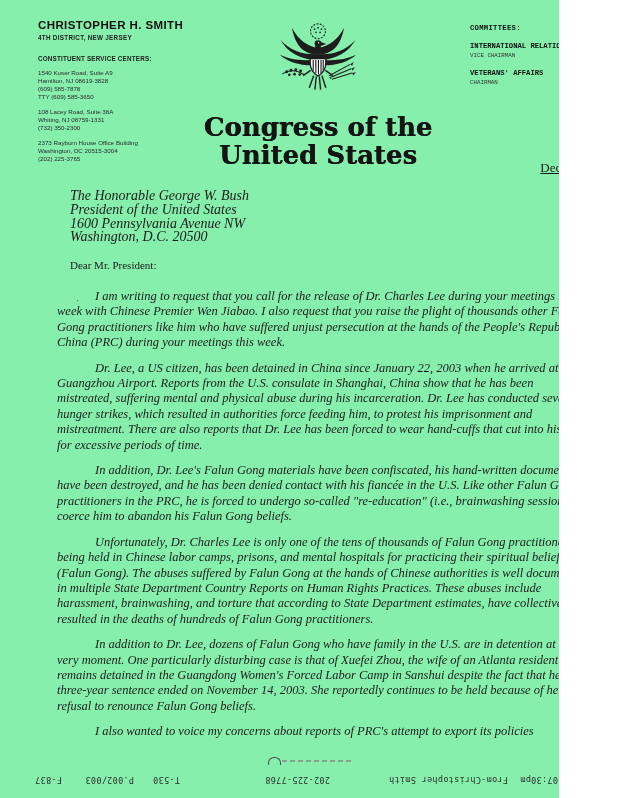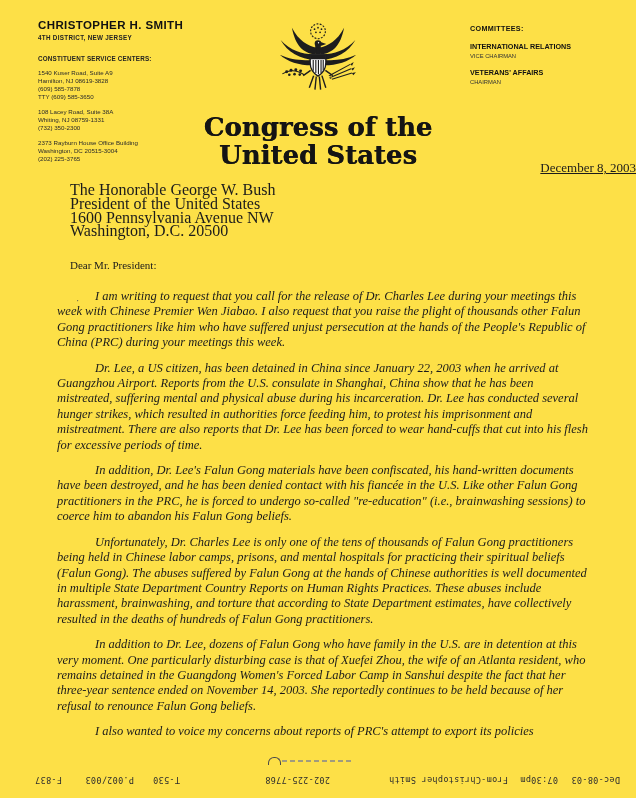--- a/index.html
+++ b/index.html
@@ -1,42 +1,42 @@
 <!DOCTYPE html>
 <html><head>
 <meta charset="utf-8">
 <style>
   html,body{margin:0;padding:0;background:#ffffff;}
   .page{
-    position:relative;width:636px;height:798px;background:#fde047;
+    position:relative;width:559px;height:798px;background:#86efac;
     overflow:hidden;color:#1b1b1b;
   }
   
   .lh-left{position:absolute;left:38px;top:19px;width:160px;font-family:"Liberation Sans",sans-serif;}
   .member-name{font-size:11.5px;font-weight:bold;letter-spacing:.4px;color:#111;}
   .member-district{font-size:6.3px;font-weight:bold;letter-spacing:.3px;margin-top:3px;color:#222;}
   .csc-title{font-size:6.3px;font-weight:bold;letter-spacing:.2px;margin-top:14px;color:#222;}
   .office{margin-top:7px;}
   .office div{font-size:6.2px;line-height:8px;color:#2a2a2a;}
-  .lh-right{position:absolute;left:470px;top:24px;width:158px;font-family:Liberation Sans, sans-serif;}
+  .lh-right{position:absolute;left:470px;top:24px;width:158px;font-family:Liberation Mono, monospace;}
   .committees-title{font-size:7.2px;font-weight:bold;letter-spacing:.3px;color:#111;}
   .committee{margin-top:10px;}
   .committee .cname{font-size:7.2px;font-weight:bold;line-height:8.5px;color:#111;}
   .committee .crole{font-size:5.8px;margin-top:1.5px;color:#333;}
   .lh-center{position:absolute;left:160px;top:20px;width:316px;text-align:center;}
   .seal{display:block;margin:0 auto;}
   .org-line1{font-family:"DejaVu Serif",serif;font-weight:bold;font-size:26px;line-height:28px;
     letter-spacing:0px;color:#141414;margin-top:13px;text-shadow:0.4px 0 0 #141414;}
   .org-line2{font-family:"DejaVu Serif",serif;font-weight:bold;font-size:16.5px;line-height:19px;
     color:#141414;margin-top:2px;text-shadow:0.3px 0 0 #141414;}
   
   .serif{font-family:"Liberation Serif",serif;}
   .date-line{position:absolute;left:0;top:160px;width:636px;text-align:right;
     font-size:13px;color:#1b1b1b;text-decoration:underline;}
-  .recipient{position:absolute;left:70px;top:183px;font-size:16px;line-height:13.8px;color:#1b1b1b;}
+  .recipient{position:absolute;left:70px;top:189px;font-size:14px;line-height:13.8px;color:#1b1b1b;font-style:italic;}
   .salutation{position:absolute;left:70px;top:259px;font-size:11px;color:#1b1b1b;}
   .body-text{position:absolute;left:57px;top:289px;width:531px;font-size:12.5px;
     line-height:15.4px;color:#1b1b1b;text-align:left;}
   .body-text p{margin:0 0 10px 0;text-indent:38px;font-style:italic;}
   .p-artifact{position:absolute;left:19px;top:4px;font-size:10px;color:#555;}
   .para-wrap{position:relative;}
   
   .fax-footer{position:absolute;left:18px;top:773px;width:602px;height:12px;
     transform:rotate(180deg);font-family:"DejaVu Sans Mono",monospace;font-size:8.5px;
     color:#2e2e2e;letter-spacing:.3px;}

